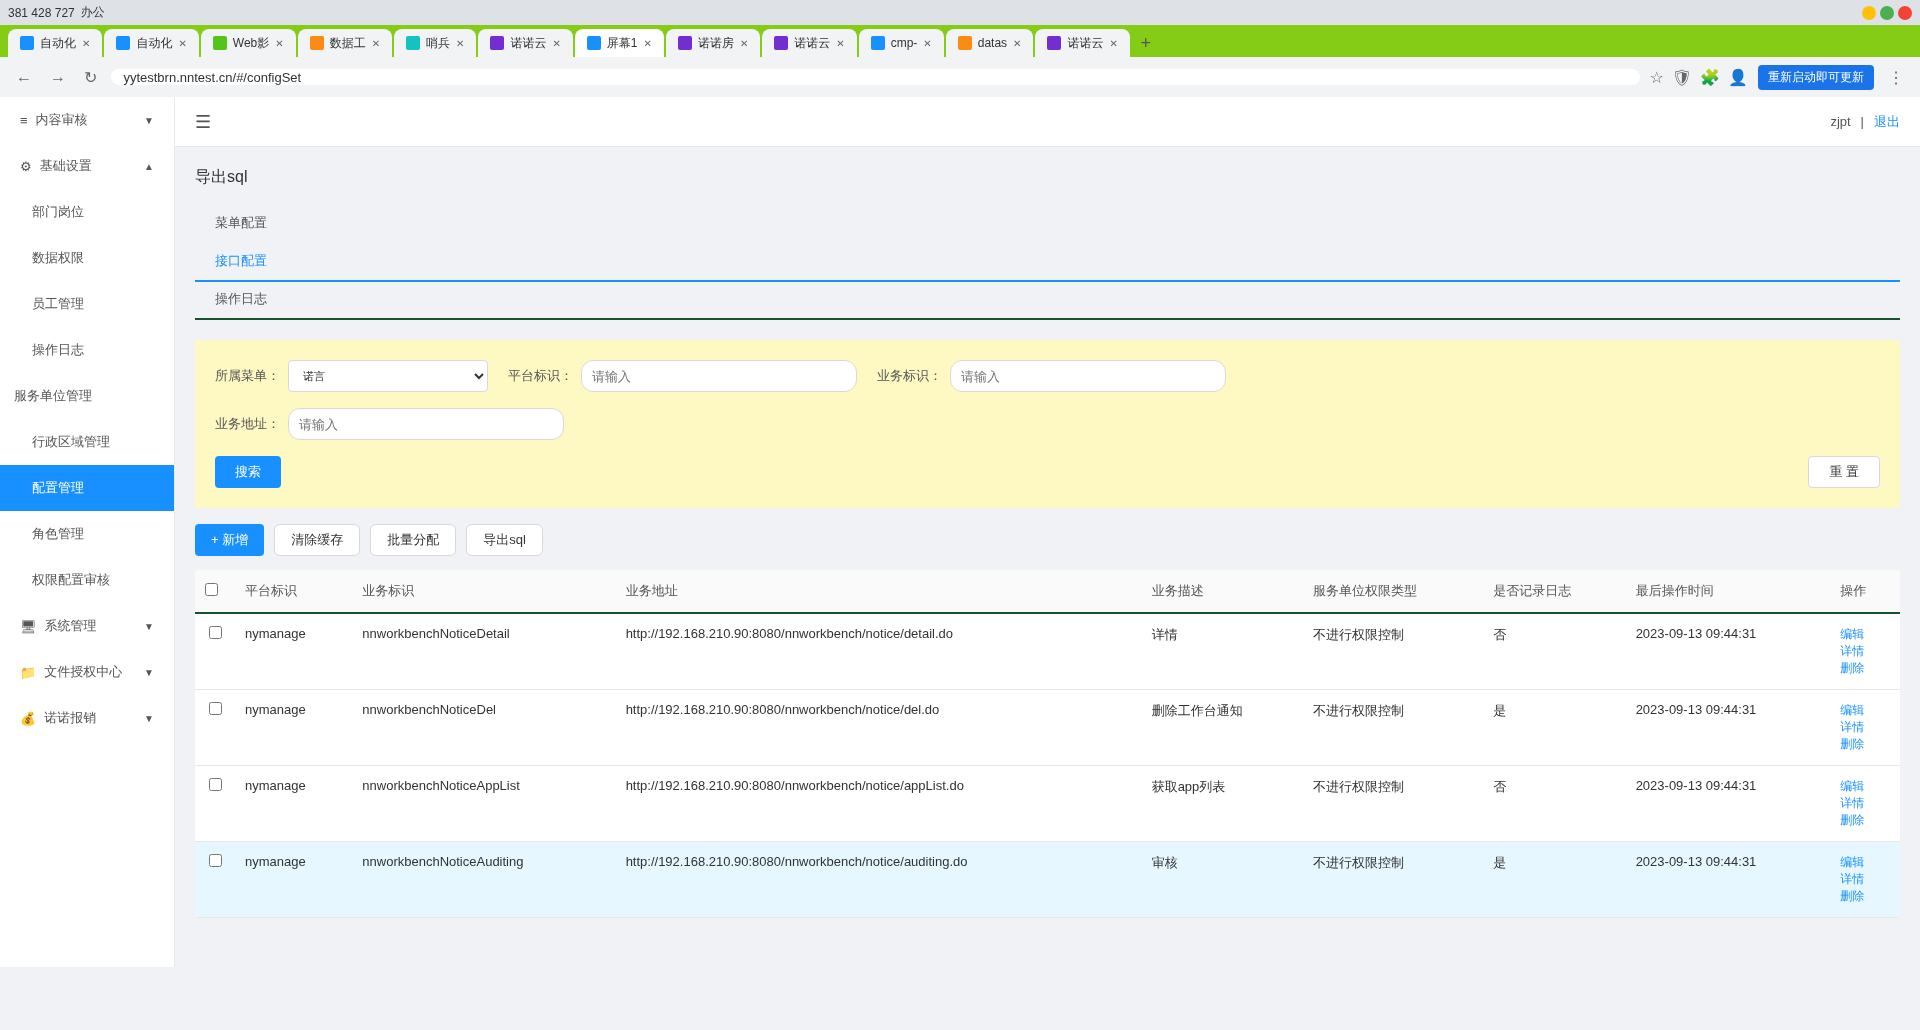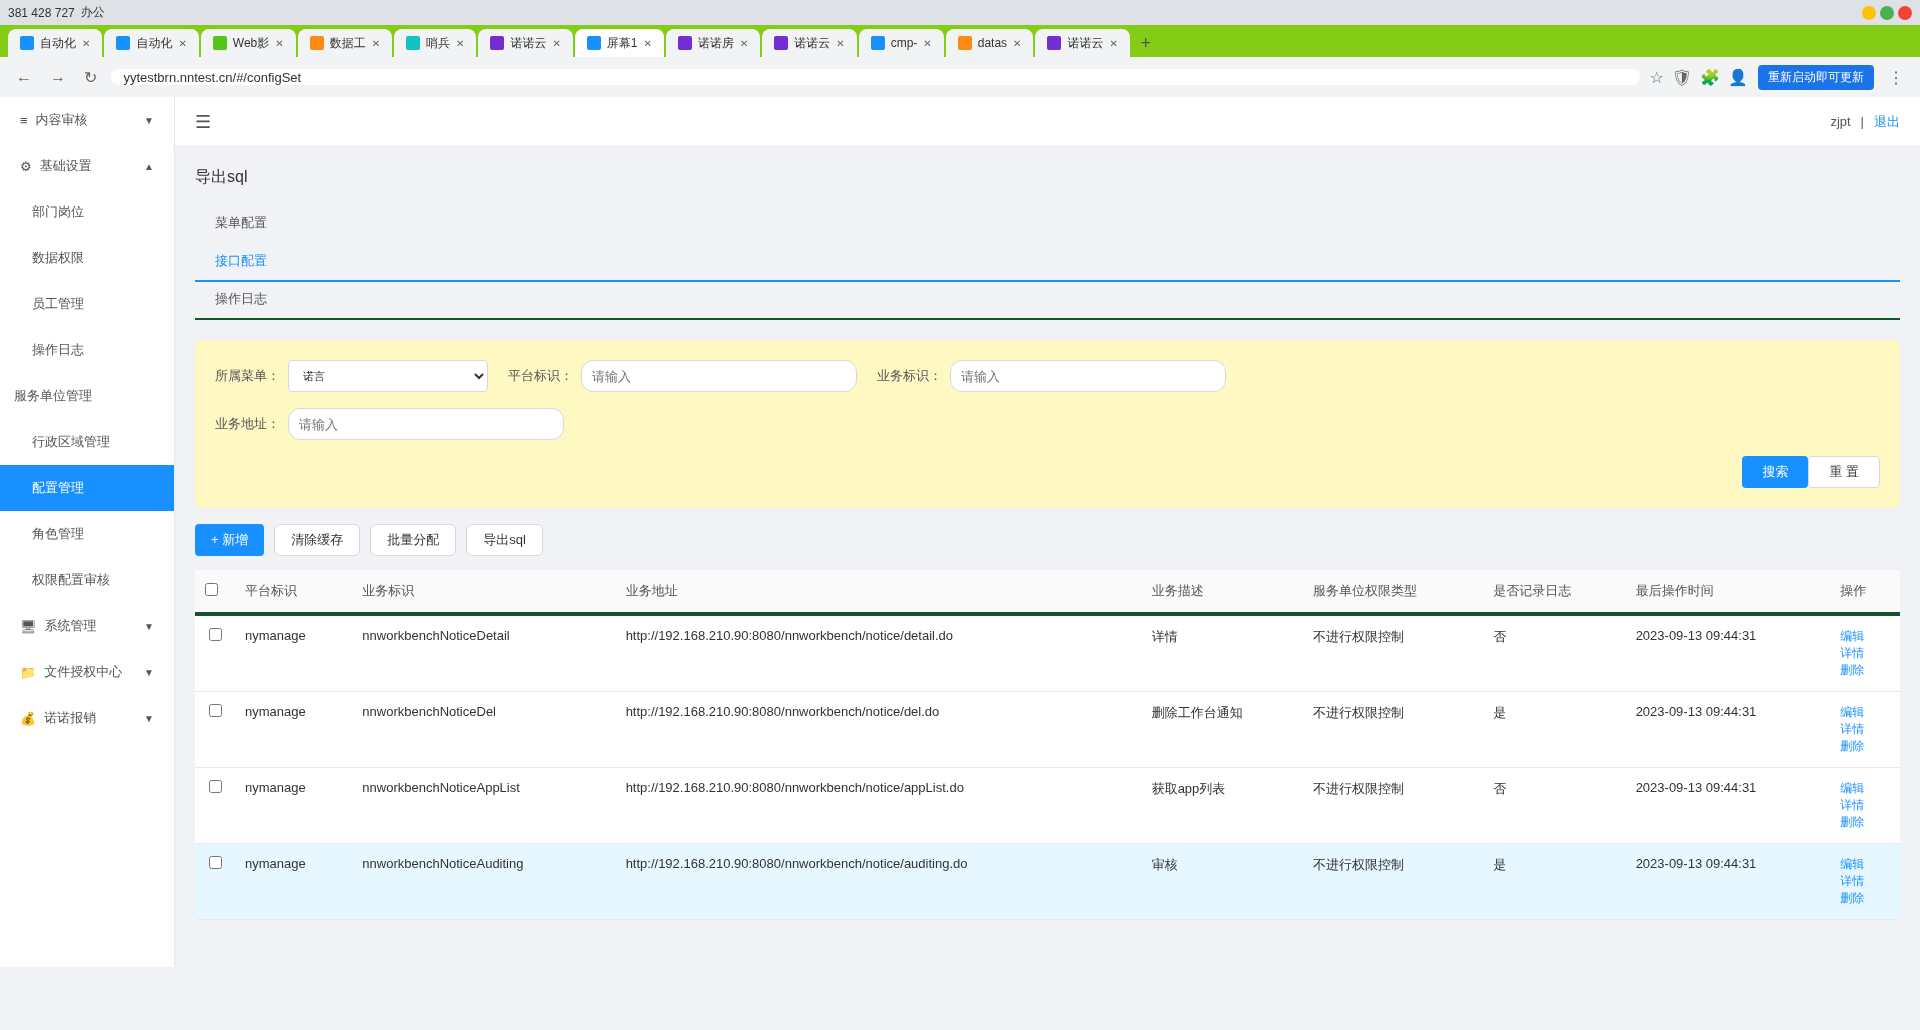--- a/index.html
+++ b/index.html
@@ -47,33 +47,33 @@
     .tab { padding: 10px 20px; cursor: pointer; color: #555; font-size: 13px; border-bottom: 2px solid transparent; margin-bottom: -2px; }
     .tab.active { color: #1890ff; border-bottom: 2px solid #1890ff; }
 
     
     .filter-form { background: #fef9c3; padding: 20px; border-radius: 4px; margin-bottom: 16px; }
     .filter-row { display: flex; align-items: center; gap: 20px; margin-bottom: 16px; flex-wrap: wrap; }
     .filter-item { display: flex; align-items: center; gap: 8px; }
     .filter-label { color: #555; font-size: 13px; white-space: nowrap; }
     .filter-select { height: 32px; border: 1px solid #d9d9d9; border-radius: 4px; padding: 0 10px; font-size: 11px; color: #333; background: #fff; width: 200px; outline: none; cursor: pointer; }
     .filter-input { height: 32px; border: 1px solid #d9d9d9; border-radius: 12px; padding: 0 10px; font-size: 13px; color: #999; background: #fff; width: 276px; outline: none; }
-    .filter-actions { display: flex; justify-content: flex-end; margin-top: 16px; }
+    .filter-actions { display: flex; justify-content: space-between; margin-top: 16px; }
     .btn-primary { background: #1890ff; color: #fff; border: none; border-radius: 4px; padding: 6px 20px; font-size: 13px; cursor: pointer; }
     .btn-default { background: #fff; color: #333; border: 1px solid #d9d9d9; border-radius: 4px; padding: 6px 20px; font-size: 13px; cursor: pointer; }
 
     
     .table-toolbar { display: flex; gap: 10px; margin-bottom: 14px; }
     .btn-add { background: #1890ff; color: #fff; border: none; border-radius: 4px; padding: 6px 16px; font-size: 13px; cursor: pointer; display: flex; align-items: center; gap: 4px; }
     .btn-secondary { background: #fff; color: #333; border: 1px solid #d9d9d9; border-radius: 6px; padding: 6px 16px; font-size: 13px; cursor: pointer; }
 
     
     .data-table { width: 100%; background: #fff; border-collapse: collapse; border-radius: 4px; overflow: hidden; }
     .data-table thead tr { background: #fafafa; }
-    .data-table th { padding: 12px 10px; text-align: left; font-weight: 500; color: #555; font-size: 13px; border-bottom: 4px solid #14532d; }
+    .data-table th { padding: 12px 10px; text-align: left; font-weight: 500; color: #555; font-size: 13px; border-bottom: 2px solid #14532d; }
     .data-table td { padding: 12px 10px; font-size: 13px; color: #333; border-bottom: 1px solid #e8e8e8; vertical-align: top; }
     .checkbox-cell { width: 40px; text-align: center; }
     .action-link { color: #1890ff; cursor: pointer; margin-right: 4px; font-size: 12px; }
 
     
     ::-webkit-scrollbar { width: 6px; height: 6px; }
     ::-webkit-scrollbar-track { background: #f1f1f1; }
     ::-webkit-scrollbar-thumb { background: #ccc; border-radius: 3px; }
 
     

